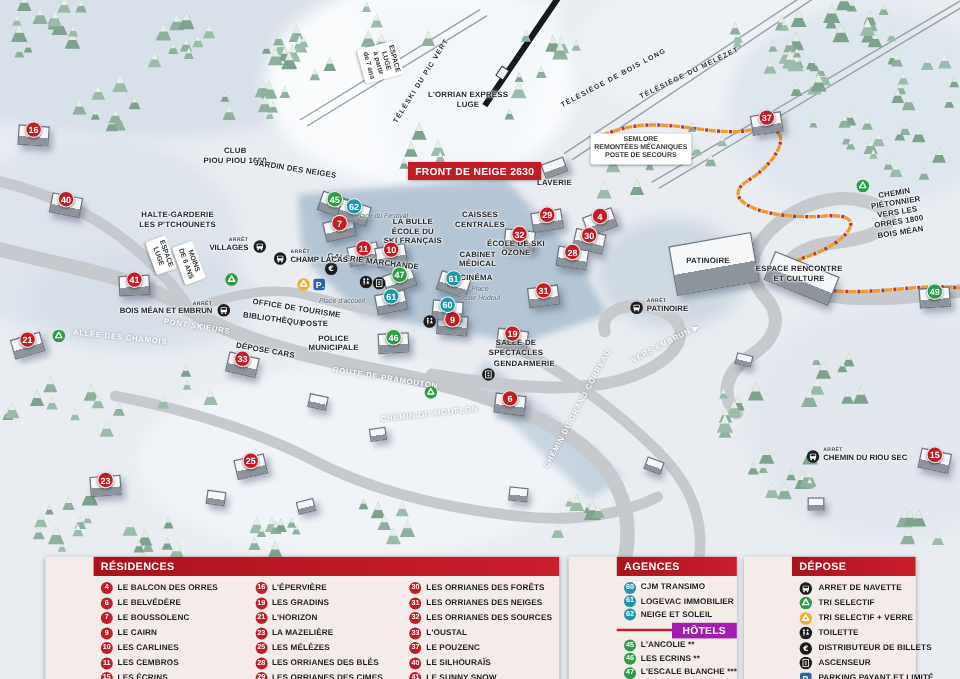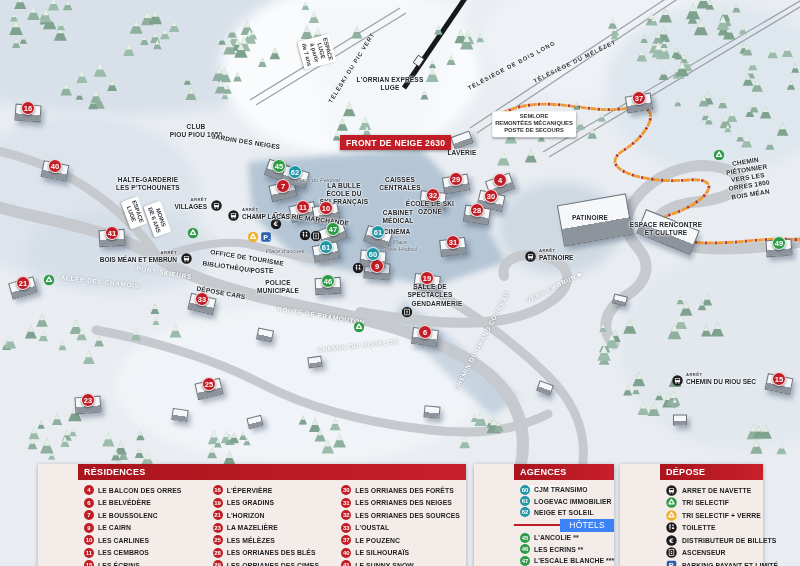--- a/index.html
+++ b/index.html
@@ -54,21 +54,21 @@
   .cols{display:flex;}
   .col{flex:1;}
   .lrow{display:flex;align-items:center;gap:4px;height:12.5px;padding:0 6px;}
   .lrow.tight{height:11.4px;}
   .lnum{flex:0 0 10px;width:10px;height:10px;border-radius:50%;color:#fff;font-size:6px;
         font-weight:bold;display:flex;align-items:center;justify-content:center;}
   .llabel{font-size:6.8px;font-weight:bold;color:#1d1d1f;white-space:nowrap;letter-spacing:.1px;}
   .licon{flex:0 0 12px;line-height:0;}
   .hotels-bar{display:flex;align-items:center;height:12px;margin:1px 0 1px 0;position:relative;}
   .hotels-line{flex:1;height:2px;background:#c11d26;}
-  .hotels-label{background:#3b82f6;color:#fff;font-size:8.5px;font-weight:normal;
+  .hotels-label{background:#a21caf;color:#fff;font-size:8.5px;font-weight:bold;
                 padding:1px 9px 2px 9px;letter-spacing:.3px;}
 </style>
 </head>
 <body>
 
 <div id="stage">
 
   <svg id="terrain" width="800" height="566" viewBox="0 0 800 566">
     <defs>
       <filter id="b6" x="-40%" y="-40%" width="180%" height="180%">

